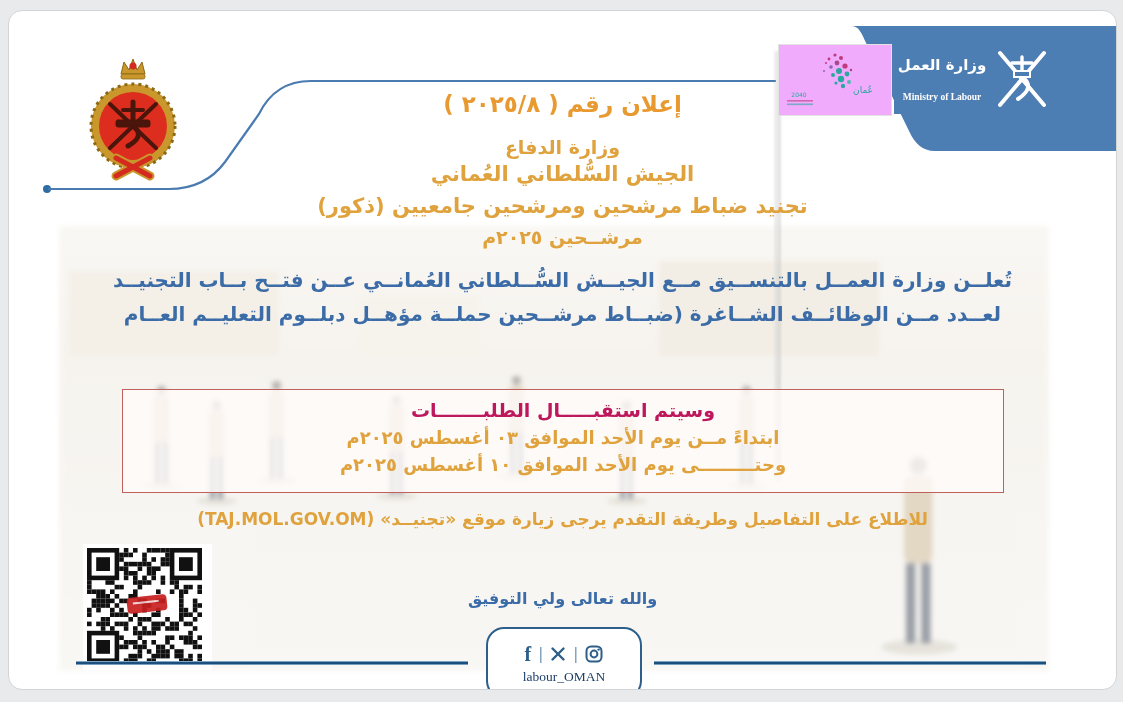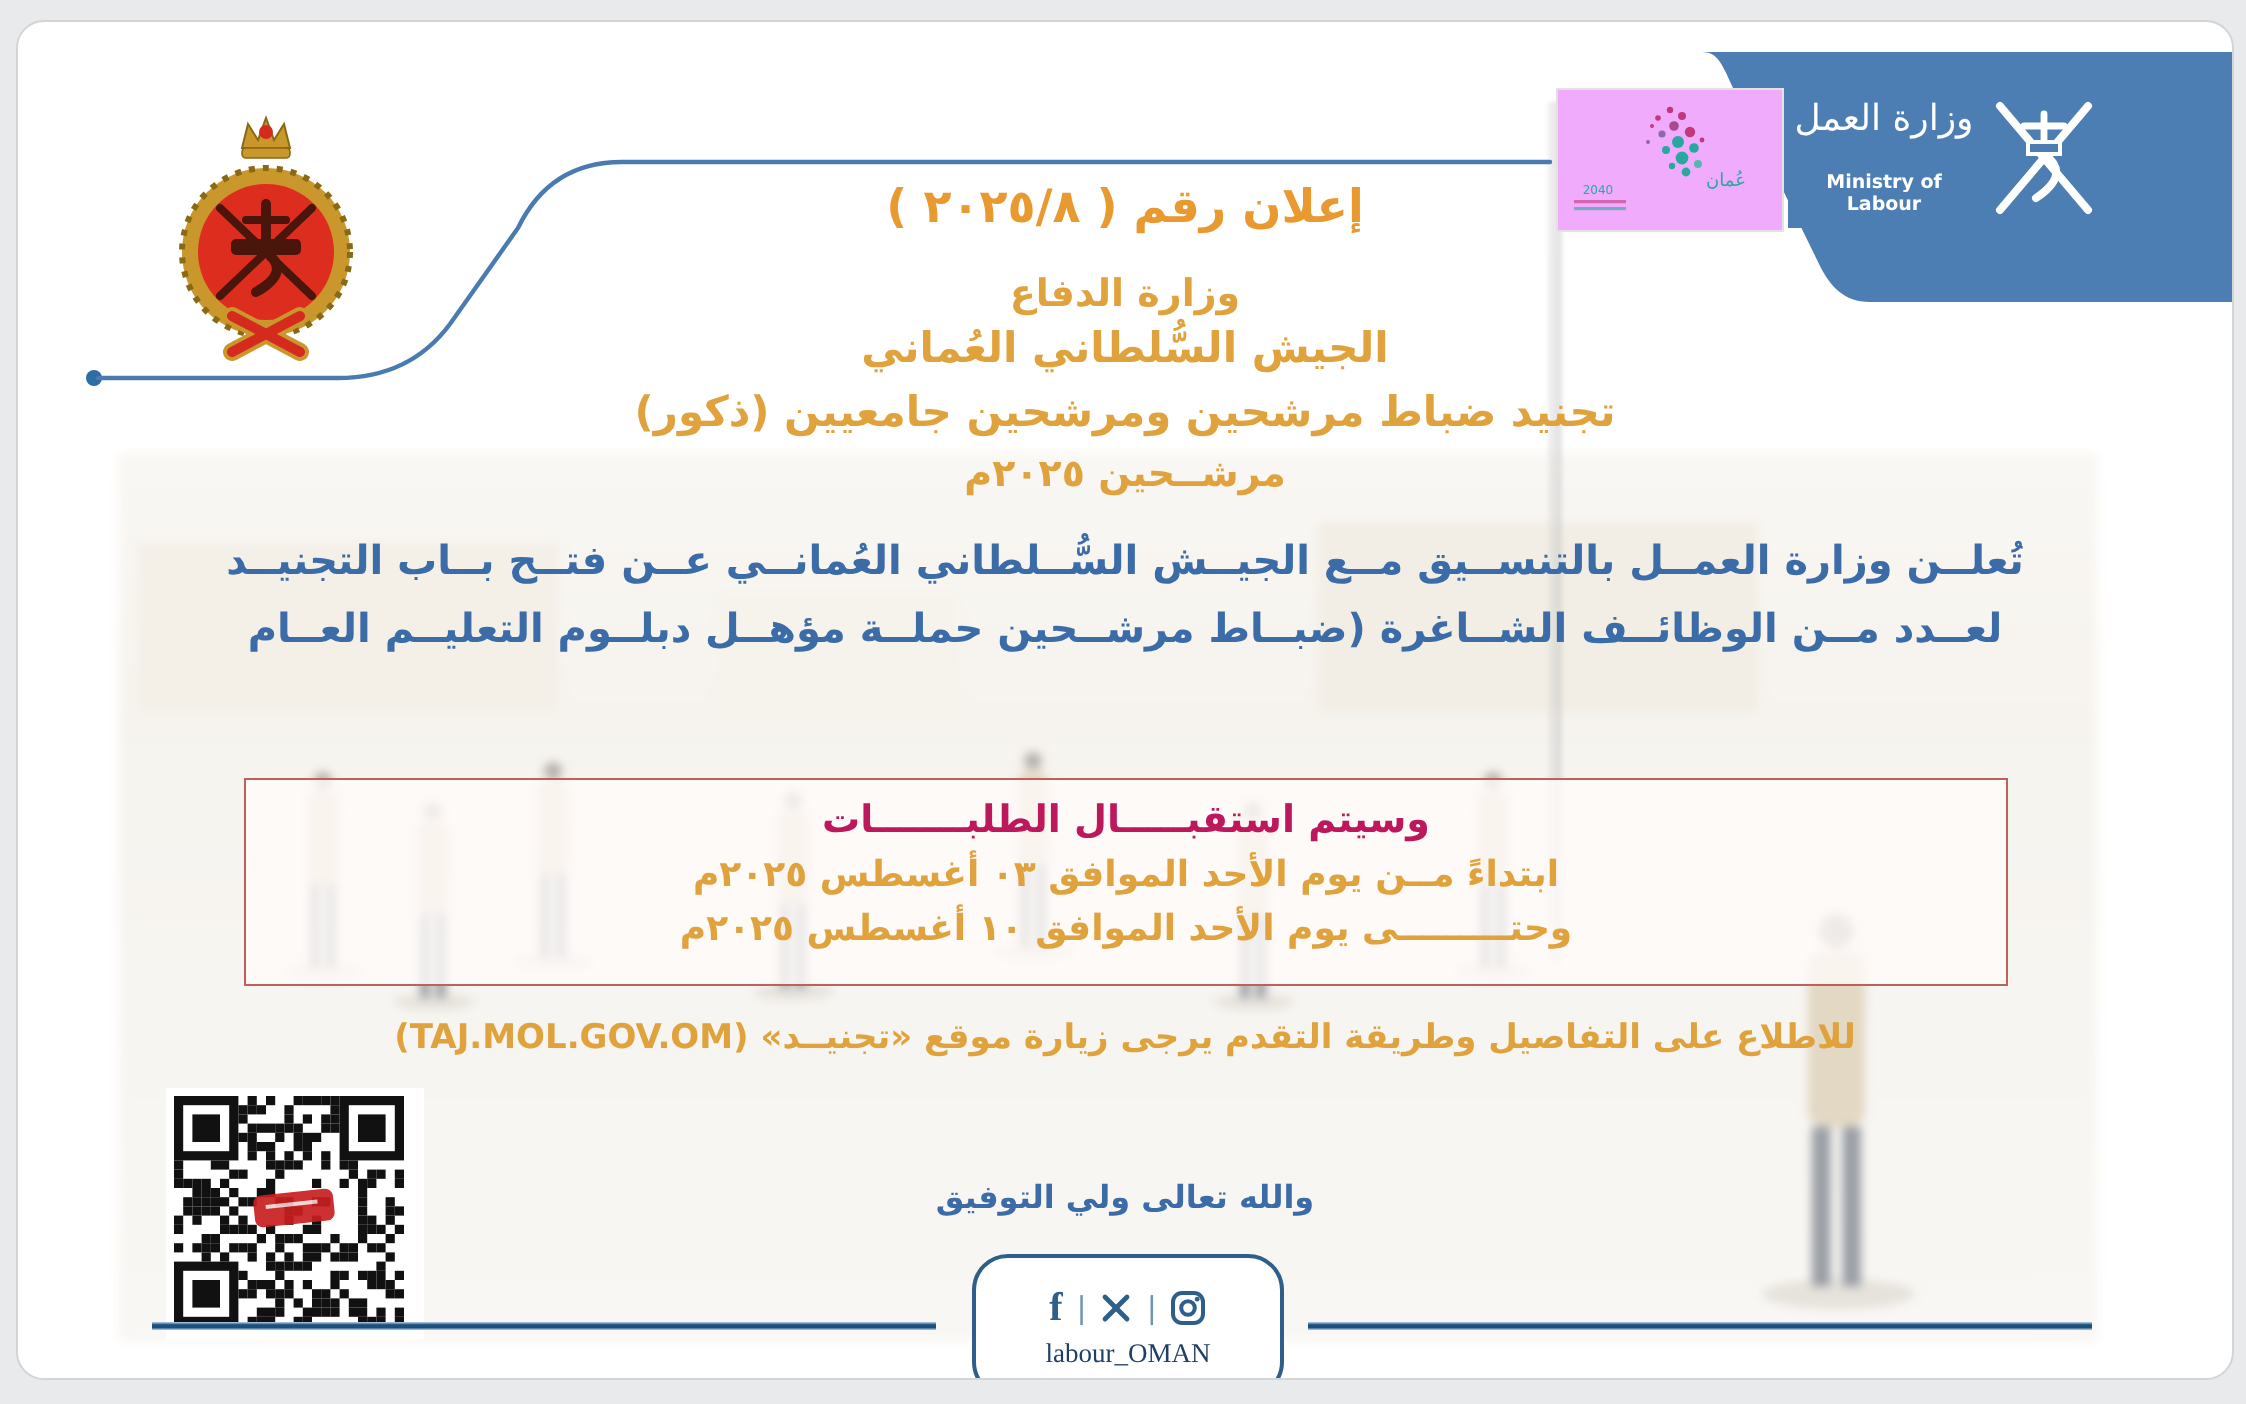--- a/index.html
+++ b/index.html
@@ -30,22 +30,22 @@
     background:linear-gradient(to right,#dedede,#bdbdbd);opacity:.45;filter:blur(1px);pointer-events:none;}
   
   .deco-svg{position:absolute;left:0;top:0;width:1107px;height:678px;pointer-events:none;}
   
   .banner{position:absolute;right:0;top:0;width:1107px;height:160px;pointer-events:none;}
   .logo-vision{position:absolute;left:769px;top:33px;width:112px;height:70px;
     background:#f0abfc;border:1px solid #e2e2e2;}
   .logo-mol{position:absolute;left:885px;top:33px;width:165px;height:70px;
     background:#4d7eb3;display:flex;align-items:center;justify-content:flex-start;}
   .mol-texts{width:96px;text-align:center;color:#fff;}
-  .mol-ar{font-size:18px;font-weight:normal;letter-spacing:0;line-height:17px;}
-  .mol-en{font-size:9.5px;font-weight:bold;margin-top:18px;}
+  .mol-ar{font-size:15px;font-weight:bold;letter-spacing:0;line-height:17px;}
+  .mol-en{font-size:9.5px;font-weight:bold;margin-top:18px;font-family:Liberation Serif, serif;}
   .army-emblem{position:absolute;left:79px;top:43px;width:90px;height:135px;}
   
   .txt{position:absolute;left:0;width:100%;text-align:center;direction:rtl;}
   .gold{color:#dfa23c;}
   .blue{color:#3b6ca7;}
   .t-announce{top:80px;font-size:23px;font-weight:bold;color:#e8992f;}
   .t-mod{top:125px;font-size:19px;font-weight:bold;}
   .t-army{top:151px;font-size:21px;font-weight:bold;}
   .t-subject{top:183px;font-size:21px;font-weight:bold;}
   .t-year{top:215px;font-size:19px;font-weight:bold;}

